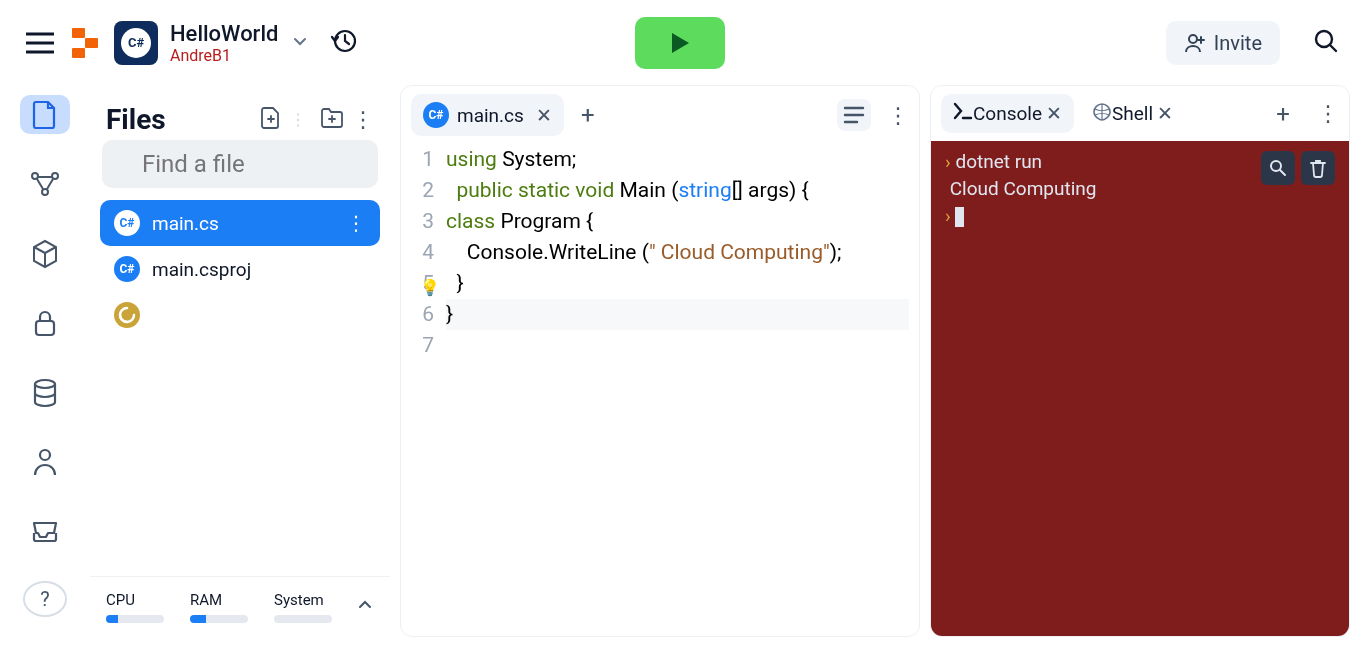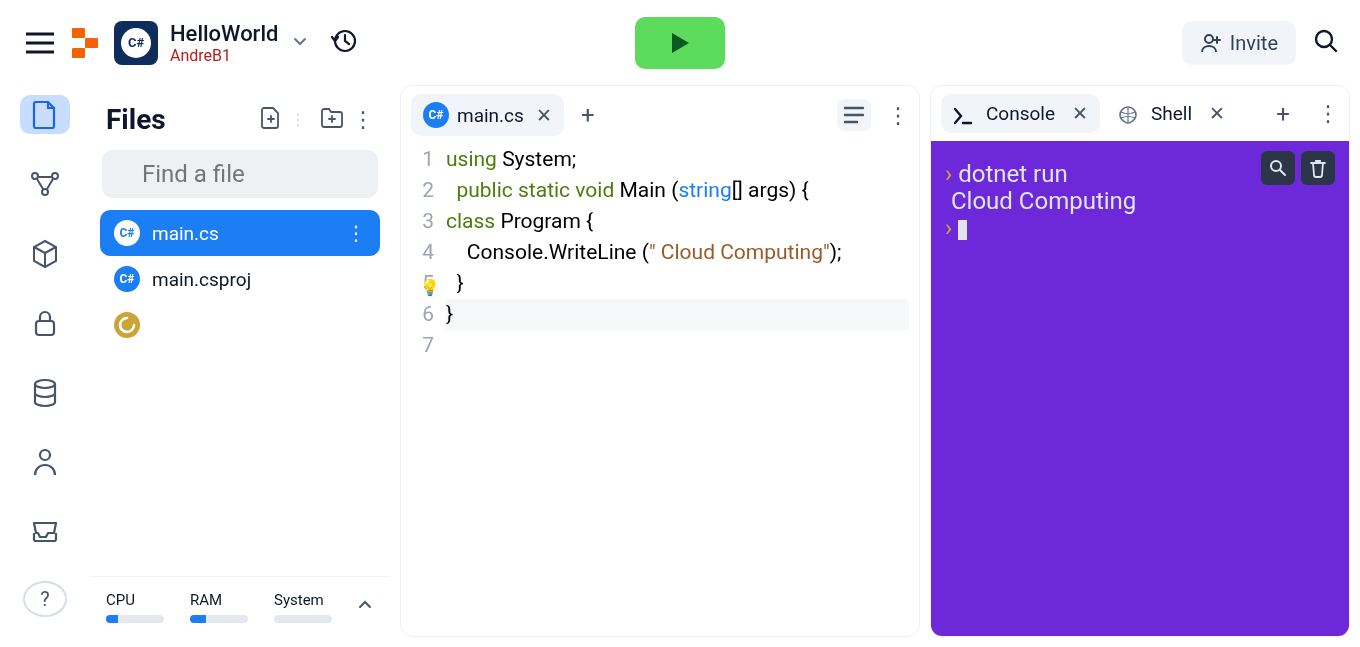--- a/index.html
+++ b/index.html
@@ -8,30 +8,30 @@
 .menu-btn{width:40px;height:40px;display:flex;align-items:center;justify-content:center;cursor:pointer}
 .logo{width:36px;height:36px;margin-left:8px}
 .csharp-badge{width:44px;height:44px;background:#0f2d5c;border-radius:8px;display:flex;align-items:center;justify-content:center;margin-left:10px}
 .csharp-badge span{background:#fff;color:#0f2d5c;font-weight:700;font-size:13px;border-radius:50%;width:30px;height:30px;display:flex;align-items:center;justify-content:center}
 .project-info{margin-left:12px;display:flex;flex-direction:column}
 .project-name{font-size:22px;font-weight:500;color:#0f172a}
 .project-owner{font-size:16px;color:#b91c1c}
 .chevron-down{margin-left:12px;color:#64748b;cursor:pointer}
 .history-btn{margin-left:20px;color:#0f172a;cursor:pointer}
 .run-btn{position:absolute;left:50%;transform:translateX(-50%);background:#5cdb5c;border:none;border-radius:10px;width:90px;height:52px;display:flex;align-items:center;justify-content:center;cursor:pointer}
-.header-right{margin-left:auto;display:flex;align-items:center;gap:16px}
+.header-right{margin-left:auto;display:flex;align-items:center;gap:32px}
 .invite-btn{background:#f1f5f9;border:none;border-radius:10px;padding:10px 18px;font-size:20px;color:#334155;display:flex;align-items:center;gap:8px;cursor:pointer}
 .search-btn{cursor:pointer;color:#0f172a}
 .body-area{flex:1;display:flex;gap:10px;padding:0 10px 10px 10px;overflow:hidden}
 .sidebar{width:70px;display:flex;flex-direction:column;align-items:center;padding-top:10px;gap:30px}
 .sidebar-item{width:50px;height:50px;display:flex;align-items:center;justify-content:center;border-radius:10px;cursor:pointer;color:#475569}
 .sidebar-item.active{background:#c8dcfd;color:#1e64e6}
 .help-btn{margin-top:auto;margin-bottom:20px;width:44px;height:44px;border:2px solid #d8dee6;border-radius:50%;display:flex;align-items:center;justify-content:center;cursor:pointer;color:#475569;font-size:20px}
 .files-panel{width:300px;background:#fff;border-radius:12px;display:flex;flex-direction:column;overflow:hidden}
-.files-header{display:flex;align-items:center;padding:18px 16px 14px 16px}
+.files-header{display:flex;align-items:center;padding:18px 16px 4px 16px}
 .files-title{font-size:28px;font-weight:700;color:#0f172a;flex:1}
 .files-header-icon{color:#475569;cursor:pointer;margin-left:10px}
 .files-search{margin:0 12px 12px 12px;background:#eef1f4;border-radius:10px;display:flex;align-items:center;padding:10px 14px}
 .files-search input{border:none;background:transparent;outline:none;font-size:24px;color:#6d28d9;flex:1;margin-left:26px}
 .file-list{flex:1;overflow:auto}
 .file-item{display:flex;align-items:center;padding:10px 14px;margin:0 10px;border-radius:10px;cursor:pointer;gap:12px;font-size:19px;color:#0f172a}
 .file-item.active{background:#1b7ef5;color:#fff}
 .file-icon{width:26px;height:26px;display:flex;align-items:center;justify-content:center;border-radius:50%;font-size:12px;font-weight:700;flex-shrink:0}
 .file-item .dots{margin-left:auto;font-size:20px}
 .file-icon.cs{background:#1b7ef5;color:#fff}
@@ -54,25 +54,25 @@
 .gutter{width:45px;text-align:right;padding-right:12px;color:#9ca5b3;user-select:none}
 .code-content{flex:1;padding-right:10px}
 .code-line{white-space:pre-wrap;word-break:break-word;position:relative}
 .code-line.current{background:#f6f8fa}
 .kw{color:#4d7c0f}
 .type{color:#1b7ef5}
 .str{color:#9a5b28}
 .bulb{position:absolute;left:-26px;top:4px;color:#e6b422;font-size:16px}
 .console-panel{flex:1;background:#fff;border-radius:12px;display:flex;flex-direction:column;overflow:hidden;border:1px solid #eceff3}
 .console-tabs{display:flex;align-items:center;padding:8px 10px;gap:6px}
-.console-tab{border-radius:10px;padding:8px 12px;display:flex;align-items:flex-end;gap:13px;font-size:19px;color:#0f172a;cursor:pointer}
+.console-tab{border-radius:10px;padding:8px 12px;display:flex;align-items:flex-start;gap:0;font-size:19px;color:#0f172a;cursor:pointer}
 .console-tab.active{background:#f1f4f8}
 .console-tab .close{color:#475569;cursor:pointer;margin-left:4px}
 .console-tabs-right{margin-left:auto;display:flex;align-items:center;gap:16px}
-.console-content{flex:1;background:#6d28d9;color:#e0e6ef;font-family:"SF Mono",Consolas,monospace;font-size:24px;line-height:27px;padding:20px 14px;position:relative;overflow:auto}
+.console-content{flex:1;background:#7f1d1d;color:#e0e6ef;font-family:"SF Mono",Consolas,monospace;font-size:19px;line-height:27px;padding:7px 14px;position:relative;overflow:auto}
 .console-line{white-space:pre}
 .prompt{color:#d9a03c}
 .cursor{display:inline-block;width:9px;height:20px;background:#e0e6ef;vertical-align:middle}
 .console-tools{position:absolute;top:10px;right:14px;display:flex;gap:6px}
 .console-tool{background:#2b3648;border-radius:6px;width:34px;height:34px;display:flex;align-items:center;justify-content:center;cursor:pointer;color:#e0e6ef}
 </style>
 </head>
 <body>
 
 <div class="header">

